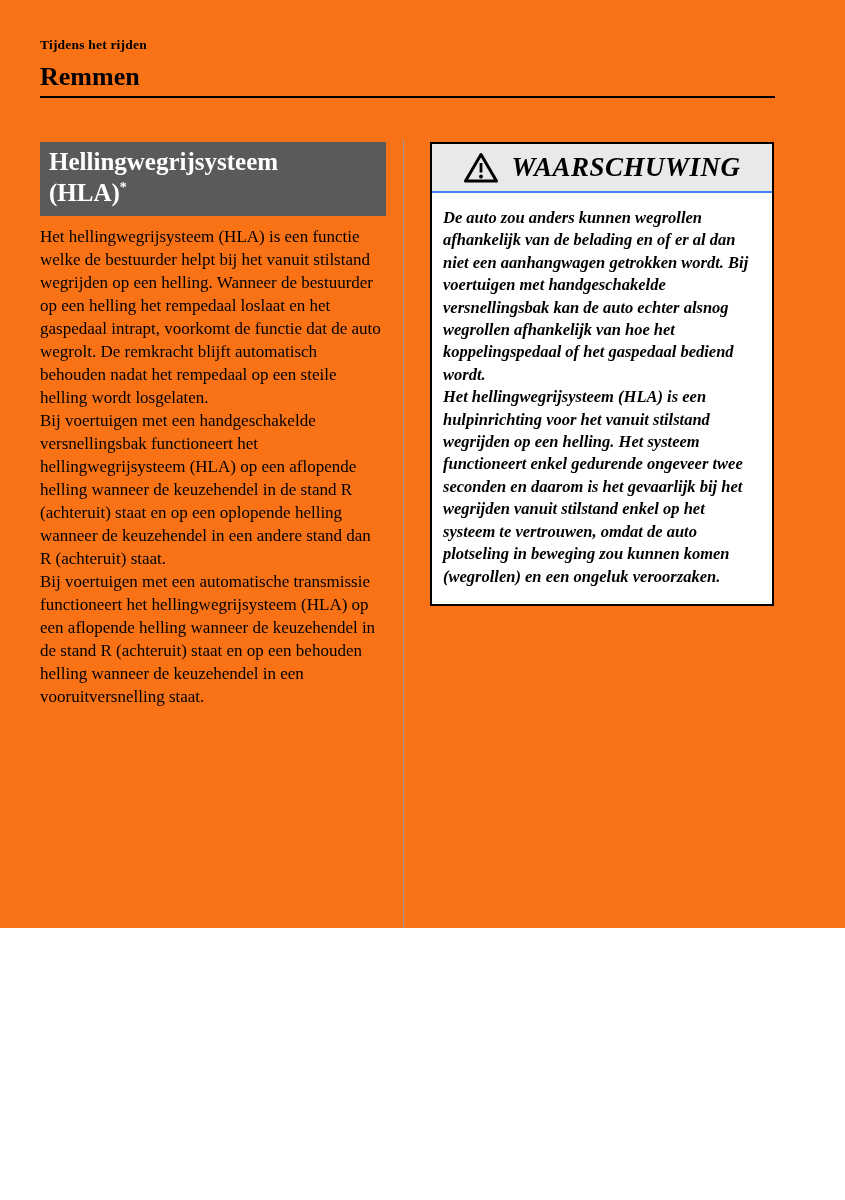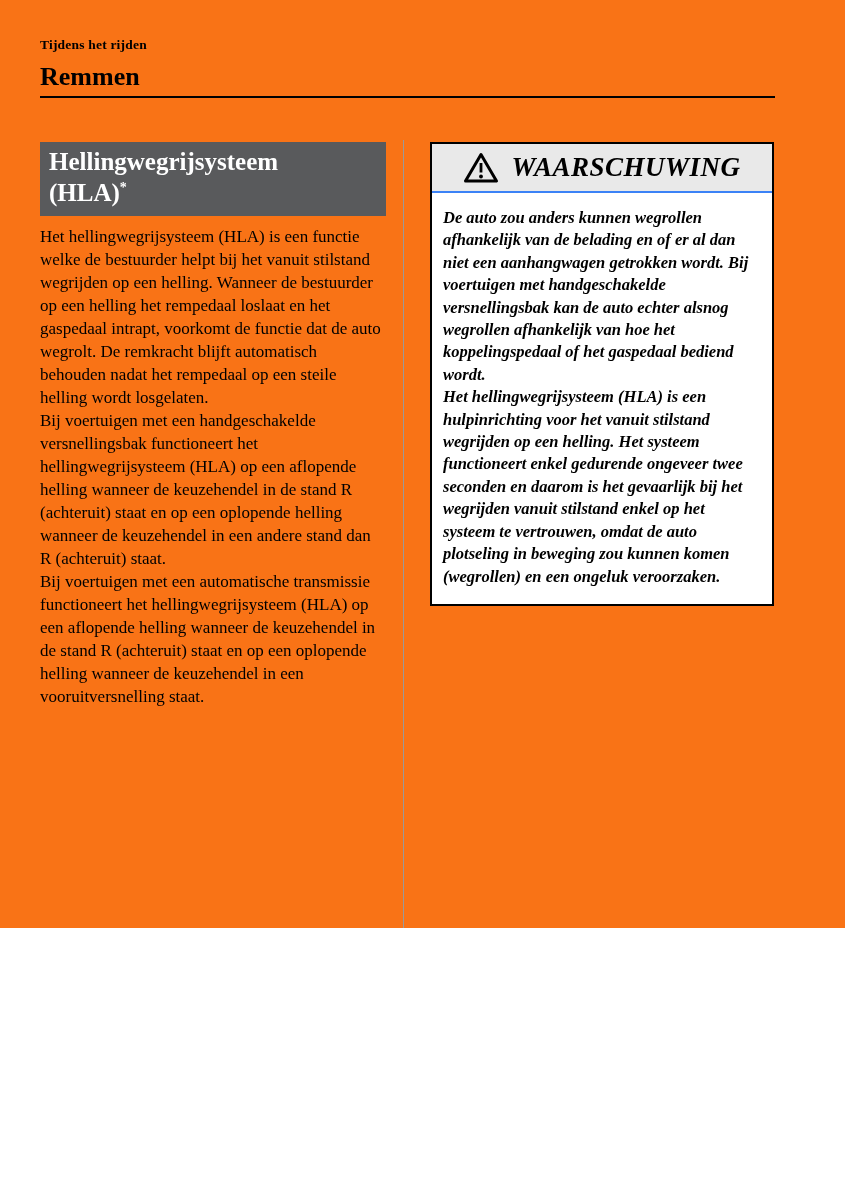--- a/index.html
+++ b/index.html
@@ -140,21 +140,21 @@
   <div class="header-rule"></div>
 
   <div class="col-left">
     <div class="section-heading">
       <span>Hellingwegrijsysteem</span><br>
       <span>(HLA)</span><sup>*</sup>
     </div>
     <div class="body-text">
       <p>Het hellingwegrijsysteem (HLA) is een functie welke de bestuurder helpt bij het vanuit stilstand wegrijden op een helling. Wanneer de bestuurder op een helling het rempedaal loslaat en het gaspedaal intrapt, voorkomt de functie dat de auto wegrolt. De remkracht blijft automatisch behouden nadat het rempedaal op een steile helling wordt losgelaten.</p>
       <p>Bij voertuigen met een handgeschakelde versnellingsbak functioneert het hellingwegrijsysteem (HLA) op een aflopende helling wanneer de keuzehendel in de stand R (achteruit) staat en op een oplopende helling wanneer de keuzehendel in een andere stand dan R (achteruit) staat.</p>
-      <p>Bij voertuigen met een automatische transmissie functioneert het hellingwegrijsysteem (HLA) op een aflopende helling wanneer de keuzehendel in de stand R (achteruit) staat en op een oplopende helling wanneer de keuzehendel in een vooruitversnelling staat.</p>
+      <p>Bij voertuigen met een automatische transmissie functioneert het hellingwegrijsysteem (HLA) op een aflopende helling wanneer de keuzehendel in de stand R (achteruit) staat en op een behouden helling wanneer de keuzehendel in een vooruitversnelling staat.</p>
     </div>
   </div>
 
   <div class="col-divider"></div>
 
   <div class="col-right">
     <div class="warning-box">
       <div class="warning-header">
         <svg class="warning-icon" width="36" height="32" viewBox="0 0 36 32" aria-hidden="true">
           <path d="M18 2.5 L33.5 29 H2.5 Z" fill="none" stroke="#000" stroke-width="3" stroke-linejoin="round"></path>

